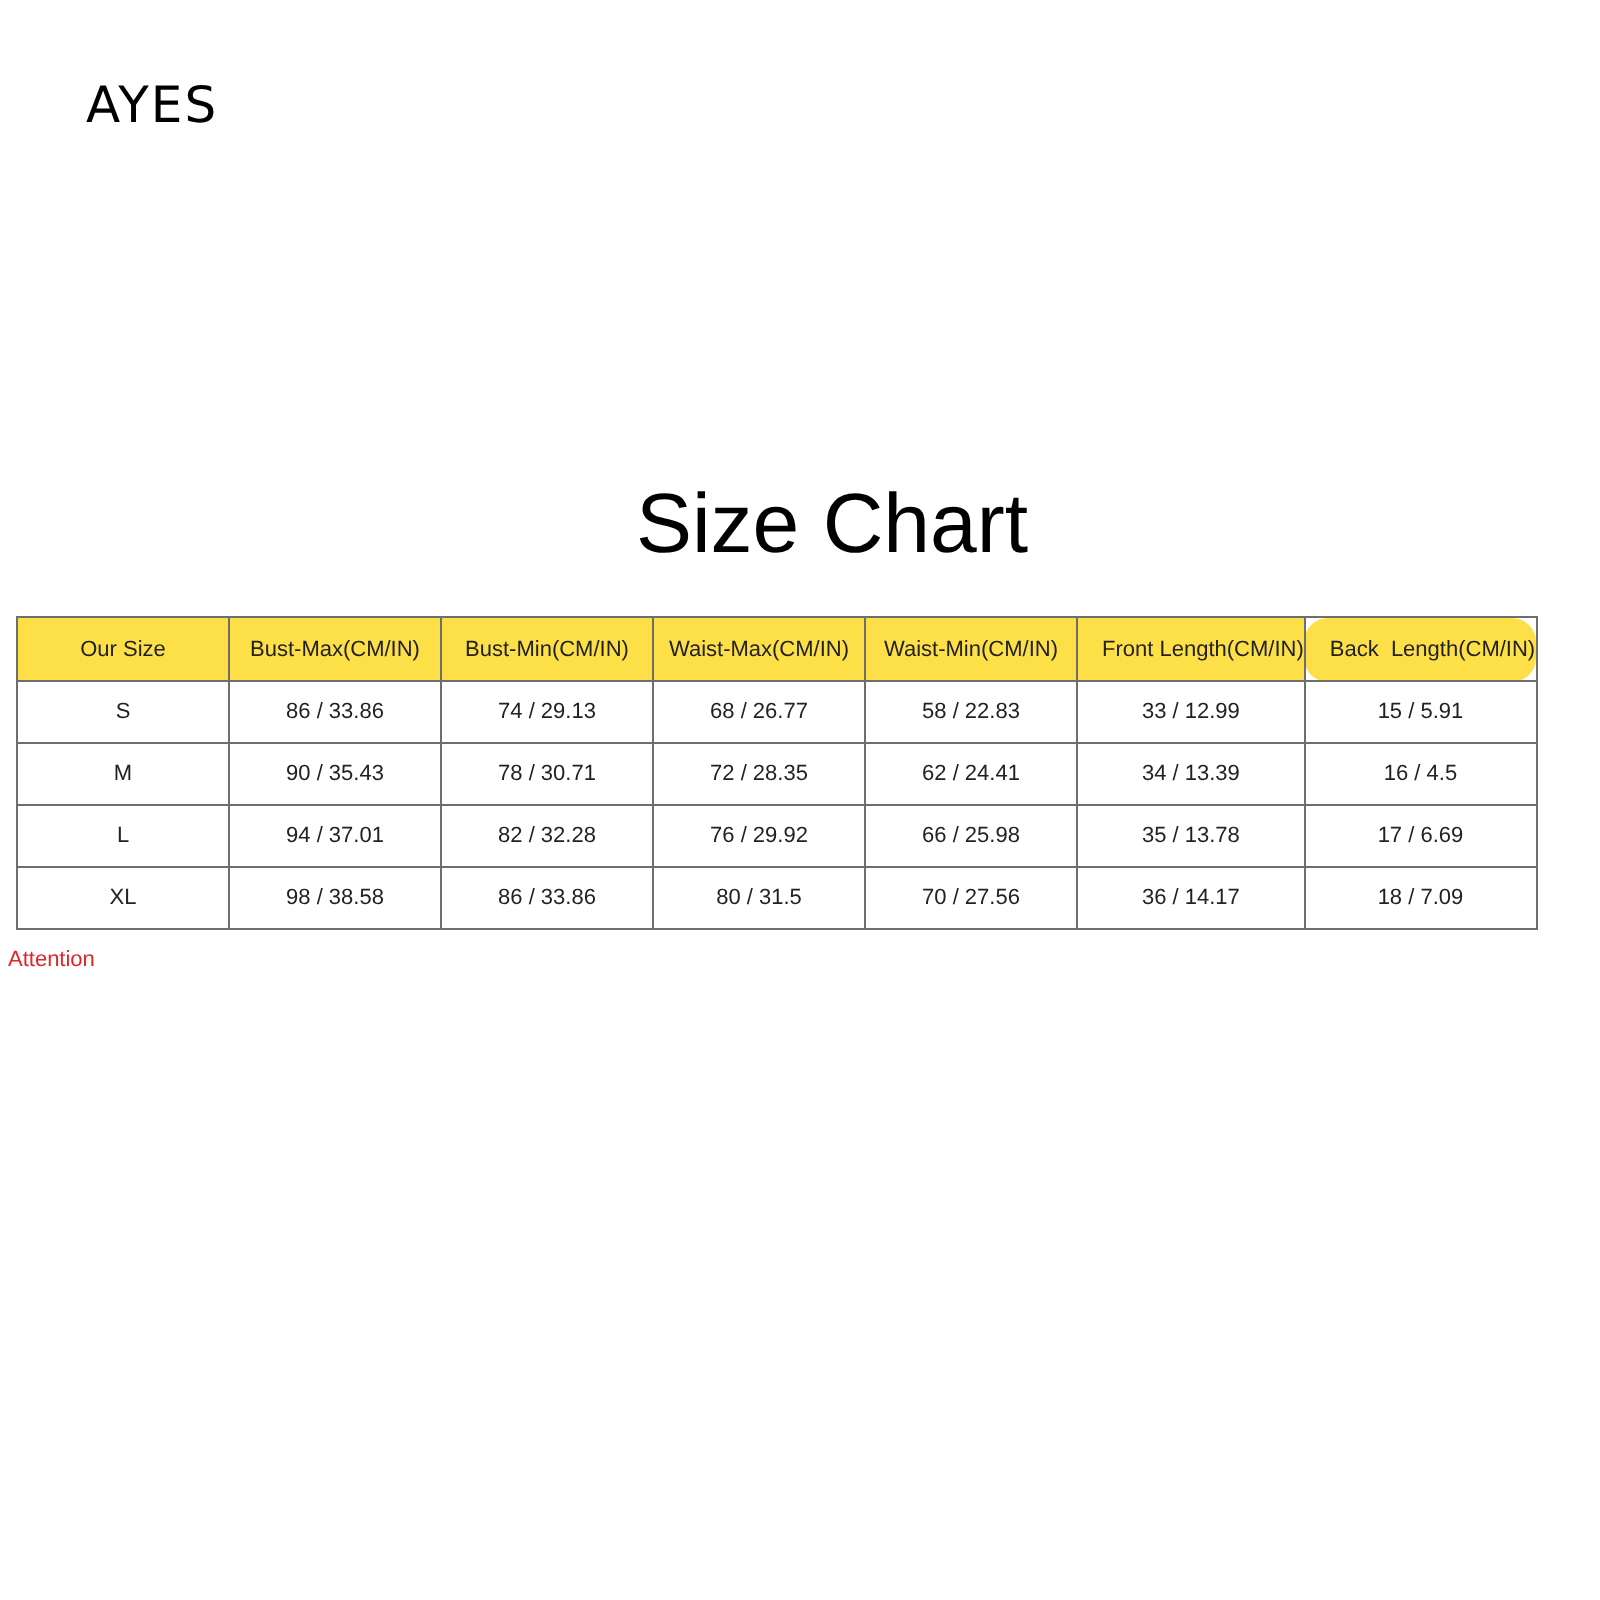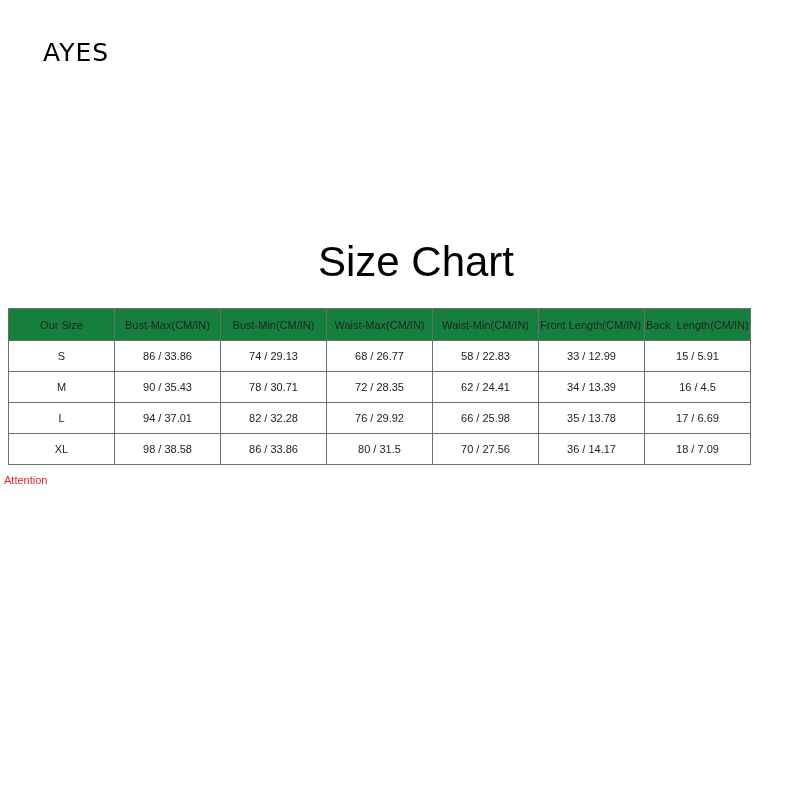--- a/index.html
+++ b/index.html
@@ -46,31 +46,31 @@
     }
     table.size-table th, table.size-table td {
       border: 1.5px solid #6e6e6e;
       text-align: center;
       padding: 0;
       height: 30px;
       white-space: nowrap;
       font-weight: normal;
     }
     table.size-table th {
-      background: #15803d;
+      background: #fde047;
       height: 31px;
     }
     table.size-table col.c0 { width: 106px; }
     table.size-table col.c1 { width: 106px; }
     table.size-table col.c2 { width: 106px; }
     table.size-table col.c3 { width: 106px; }
     table.size-table col.c4 { width: 106px; }
     table.size-table col.c5 { width: 106px; }
     table.size-table col.c6 { width: 106px; }
-    table.size-table th.left-ish { text-align: left; padding-left: 1px; }
+    table.size-table th.left-ish { text-align: left; padding-left: 12px; }
     .notes {
       position: absolute;
       left: 4px;
       top: 473px;
       font-family: "Liberation Sans", sans-serif;
       font-size: 11px;
       color: #222;
       line-height: 20px;
     }
     .notes .attention {
@@ -97,21 +97,21 @@
       <col class="c6">
   </colgroup>
   <thead>
     <tr>
       <th>Our Size</th>
       <th>Bust-Max(CM/IN)</th>
       <th>Bust-Min(CM/IN)</th>
       <th>Waist-Max(CM/IN)</th>
       <th>Waist-Min(CM/IN)</th>
       <th class="left-ish">Front Length(CM/IN)</th>
-      <th class="left-ish" style="white-space:pre;">Back  Length(CM/IN)</th>
+      <th class="left-ish" style="white-space:pre;border-radius:12px;">Back  Length(CM/IN)</th>
     </tr>
   </thead>
   <tbody>
     <tr>
       <td>S</td>
       <td>86 / 33.86</td>
       <td>74 / 29.13</td>
       <td>68 / 26.77</td>
       <td>58 / 22.83</td>
       <td>33 / 12.99</td>

